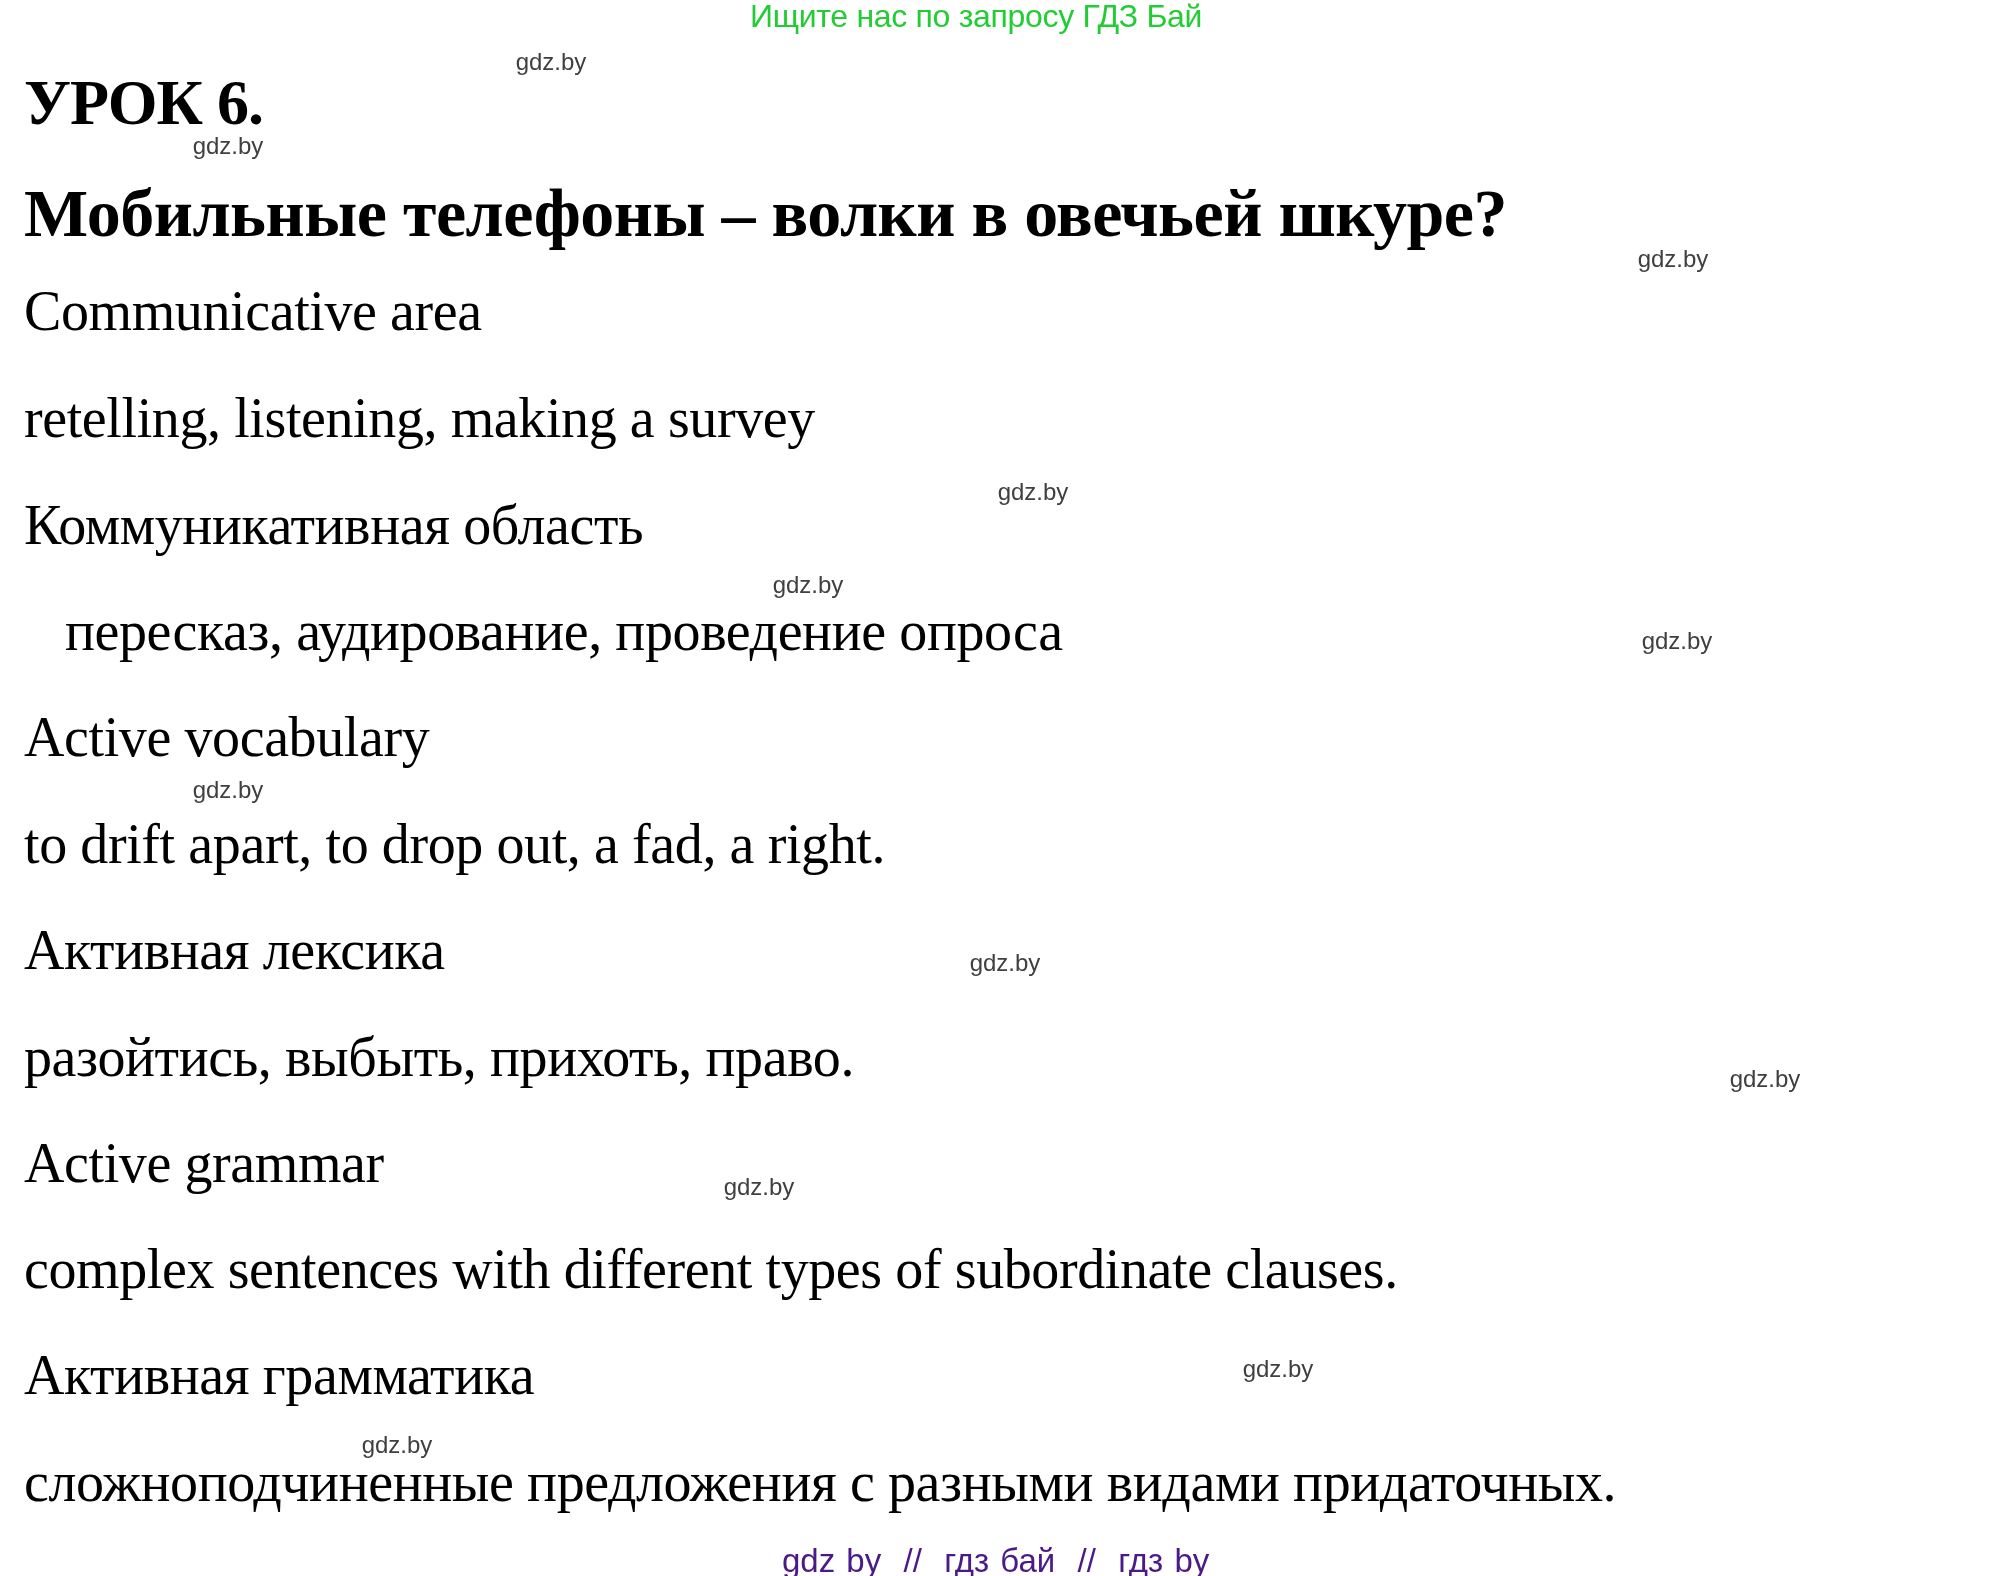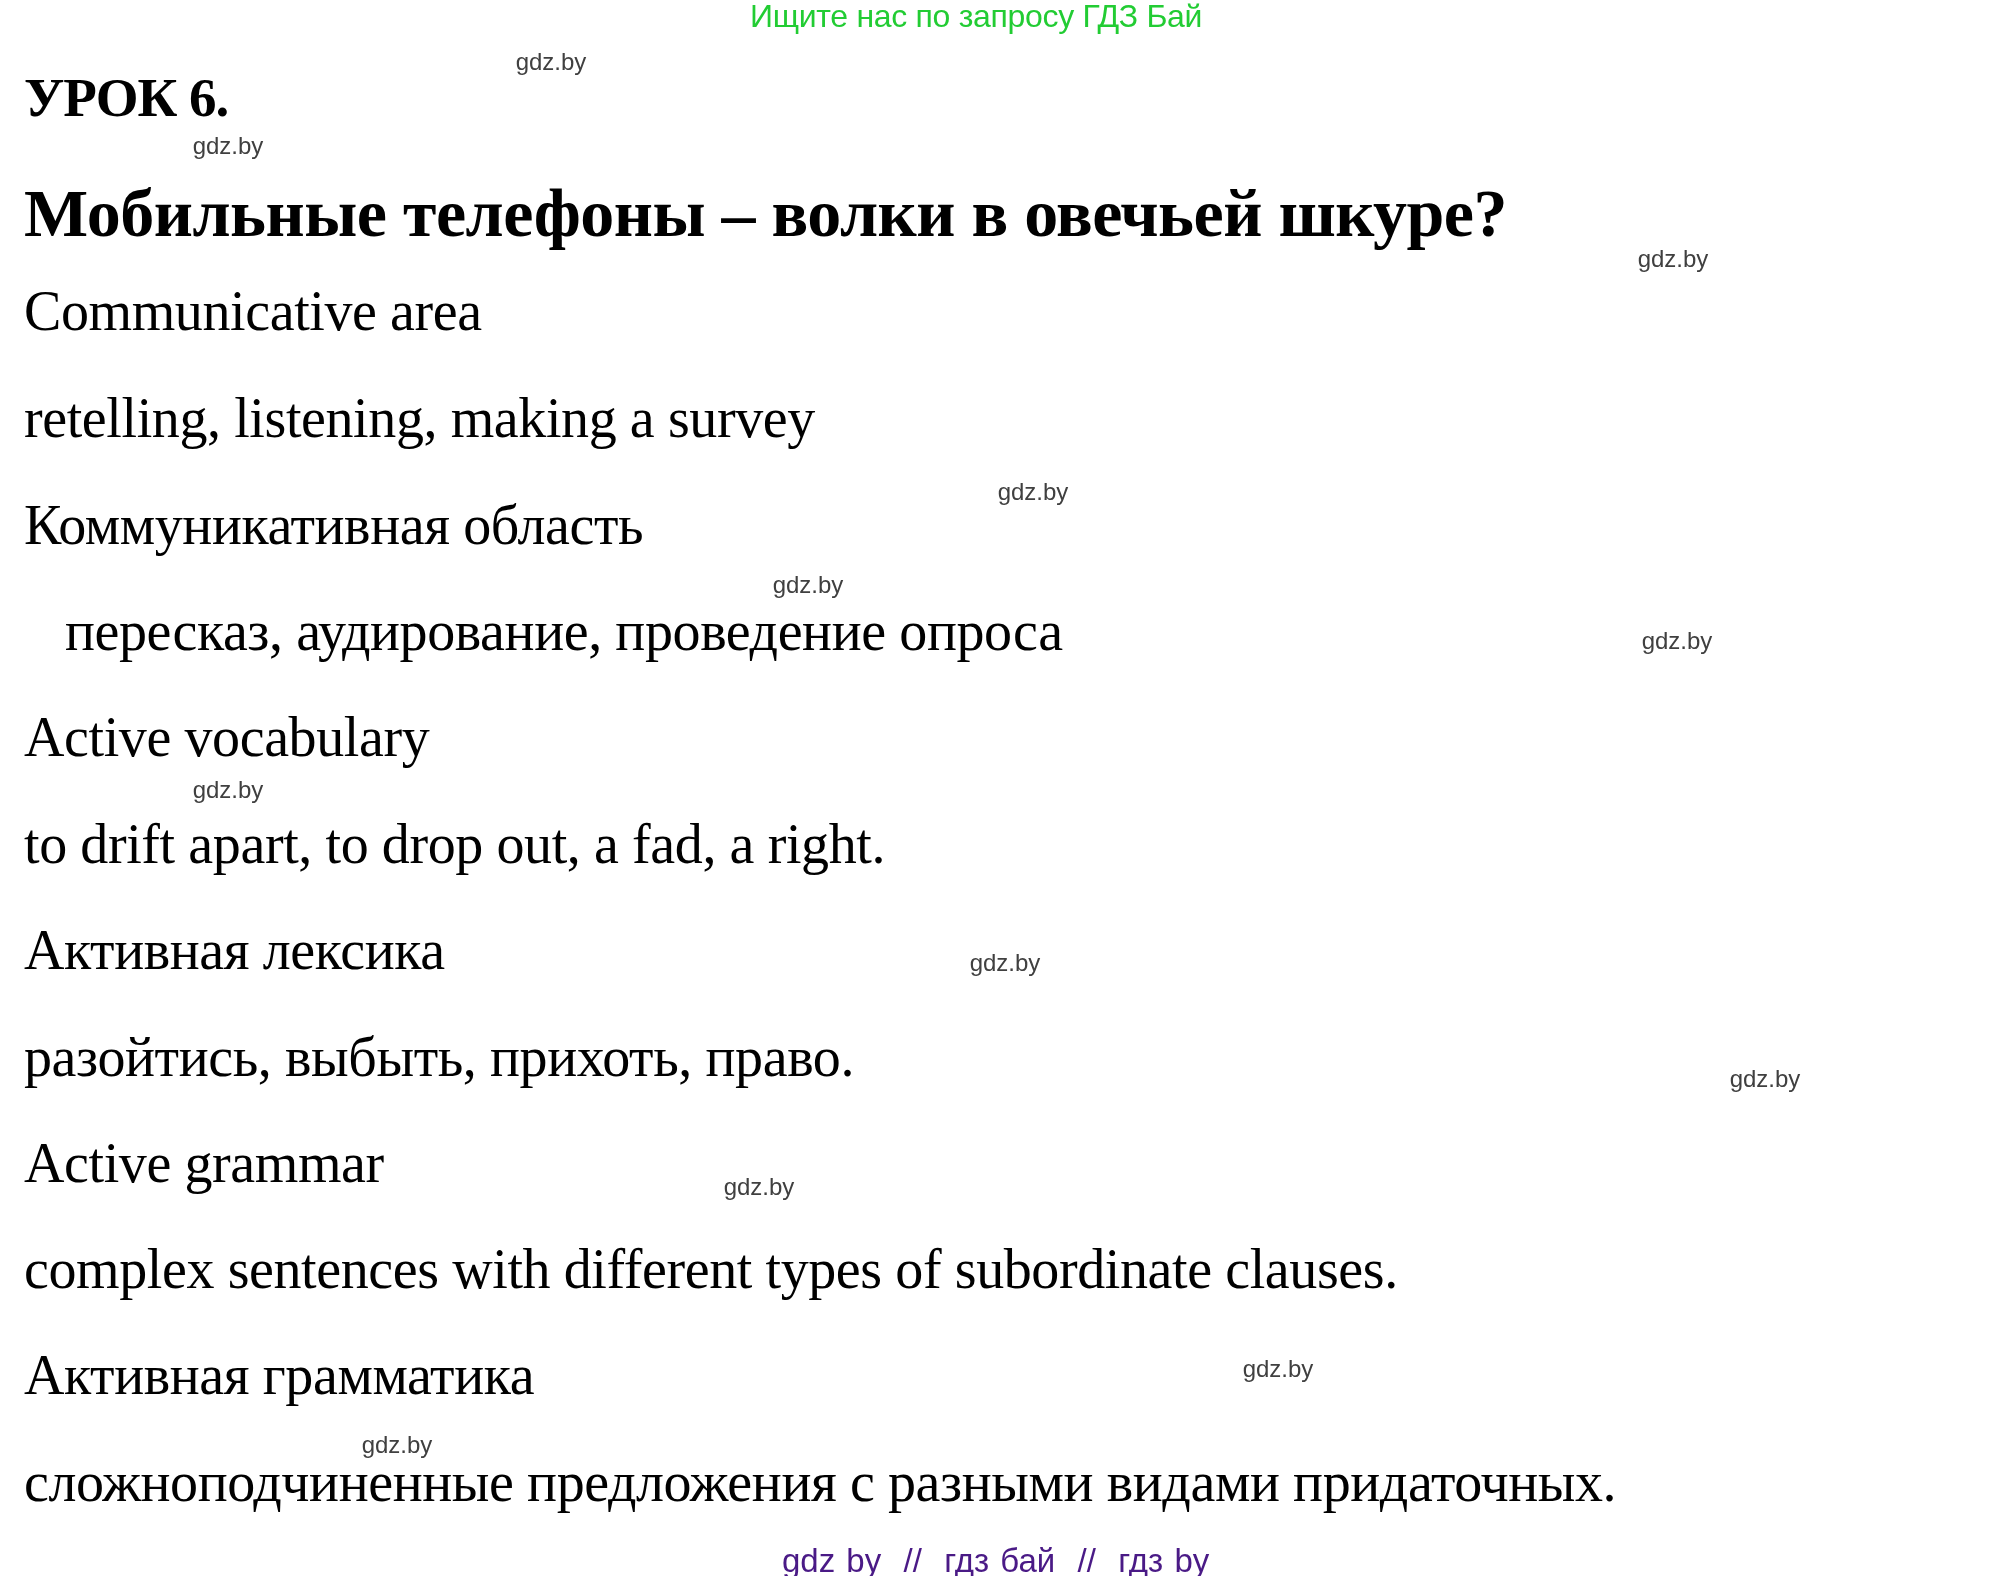--- a/index.html
+++ b/index.html
@@ -20,21 +20,21 @@
       left: 750px;
       top: -2px;
       font-family: "Liberation Sans", sans-serif;
       font-size: 32px;
       color: #22cc33;
       letter-spacing: -0.3px;
     }
     .lesson-title {
       left: 24px;
       top: 66px;
-      font-size: 55px;
+      font-size: 64px;
       font-weight: bold;
       letter-spacing: -1px;
     }
     .lesson-subtitle {
       left: 24px;
       top: 174px;
       font-size: 68px;
       font-weight: bold;
       letter-spacing: -0.5px;
     }

